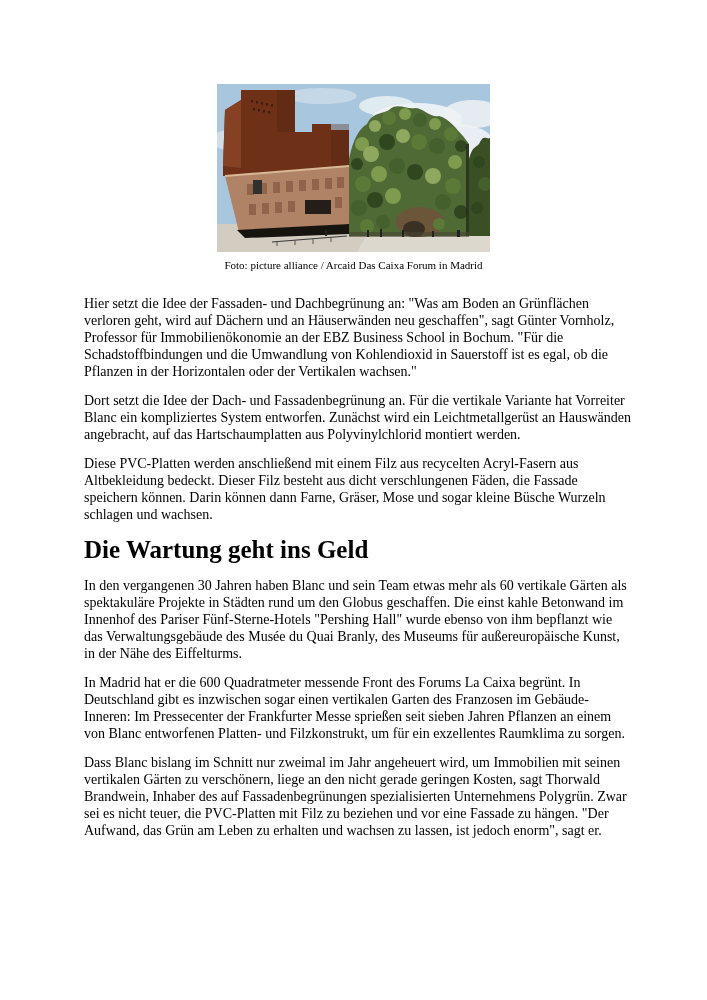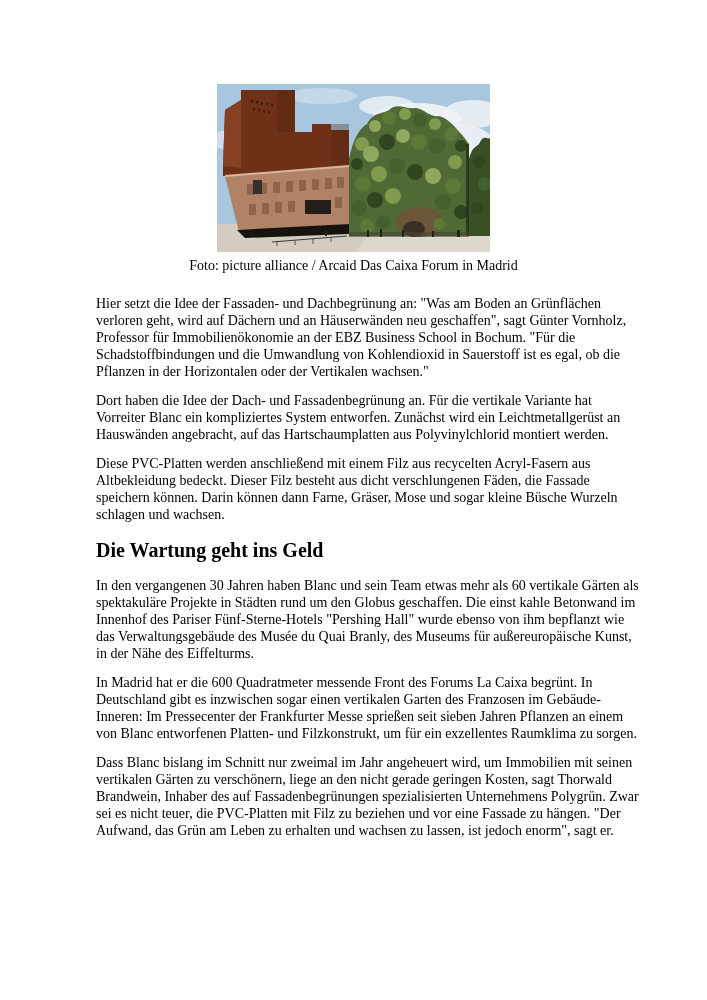--- a/index.html
+++ b/index.html
@@ -21,37 +21,37 @@
     height: 168px;
     overflow: hidden;
   }
   .photo svg { display: block; width: 100%; height: 100%; }
   .caption {
     position: absolute;
     left: 0;
     top: 257px;
     width: 707px;
     text-align: center;
-    font-size: 14px;
+    font-size: 11px;
     line-height: 17px;
   }
   .body-col {
     position: absolute;
-    left: 96px;
+    left: 84px;
     top: 288px;
     width: 547px;
     font-size: 14px;
     line-height: 17px;
     text-align: left;
   }
   .para { margin: 0 0 12px 0; }
   .para-first { margin-top: 7px; }
   .heading {
     font-family: "Liberation Serif", serif;
-    font-size: 20px;
+    font-size: 25px;
     line-height: 30px;
     font-weight: bold;
     margin: 12px 0 12px 0;
   }
   
   .f-sky     { fill: var(--sky, #a9c6df); }
   .f-cloud   { fill: var(--cloud, #eef2f5); }
   .f-corten  { fill: var(--corten, #6e3118); }
   .f-corten-l{ fill: var(--corten-light, #8a4423); }
   .f-brick   { fill: var(--brick, #b08266); }
@@ -192,21 +192,21 @@
           <path d="M55,158 L130,152" stroke-width="1.2" fill="none"></path>
           <path d="M60,158 L60,162 M78,156.5 L78,161 M96,155 L96,160 M114,153.5 L114,158" stroke-width="0.8" fill="none"></path>
         </g>
       </svg>
     </div>
     <figcaption class="caption">Foto: picture alliance / Arcaid Das Caixa Forum in Madrid</figcaption>
   </figure>
 
   <div class="body-col">
     <p class="para para-first">Hier setzt die Idee der Fassaden- und Dachbegrünung an: "Was am Boden an Grünflächen verloren geht, wird auf Dächern und an Häuserwänden neu geschaffen", sagt Günter Vornholz, Professor für Immobilienökonomie an der EBZ Business School in Bochum. "Für die Schadstoffbindungen und die Umwandlung von Kohlendioxid in Sauerstoff ist es egal, ob die Pflanzen in der Horizontalen oder der Vertikalen wachsen."</p>
-    <p class="para">Dort haben die Idee der Dach- und Fassadenbegrünung an. Für die vertikale Variante hat Vorreiter Blanc ein kompliziertes System entworfen. Zunächst wird ein Leichtmetallgerüst an Hauswänden angebracht, auf das Hartschaumplatten aus Polyvinylchlorid montiert werden.</p>
+    <p class="para">Dort setzt die Idee der Dach- und Fassadenbegrünung an. Für die vertikale Variante hat Vorreiter Blanc ein kompliziertes System entworfen. Zunächst wird ein Leichtmetallgerüst an Hauswänden angebracht, auf das Hartschaumplatten aus Polyvinylchlorid montiert werden.</p>
     <p class="para">Diese PVC-Platten werden anschließend mit einem Filz aus recycelten Acryl-Fasern aus Altbekleidung bedeckt. Dieser Filz besteht aus dicht verschlungenen Fäden, die Fassade speichern können. Darin können dann Farne, Gräser, Mose und sogar kleine Büsche Wurzeln schlagen und wachsen.</p>
     <h2 class="heading">Die Wartung geht ins Geld</h2>
     <p class="para">In den vergangenen 30 Jahren haben Blanc und sein Team etwas mehr als 60 vertikale Gärten als spektakuläre Projekte in Städten rund um den Globus geschaffen. Die einst kahle Betonwand im Innenhof des Pariser Fünf-Sterne-Hotels "Pershing Hall" wurde ebenso von ihm bepflanzt wie das Verwaltungsgebäude des Musée du Quai Branly, des Museums für außereuropäische Kunst, in der Nähe des Eiffelturms.</p>
     <p class="para">In Madrid hat er die 600 Quadratmeter messende Front des Forums La Caixa begrünt. In Deutschland gibt es inzwischen sogar einen vertikalen Garten des Franzosen im Gebäude-Inneren: Im Pressecenter der Frankfurter Messe sprießen seit sieben Jahren Pflanzen an einem von Blanc entworfenen Platten- und Filzkonstrukt, um für ein exzellentes Raumklima zu sorgen.</p>
     <p class="para">Dass Blanc bislang im Schnitt nur zweimal im Jahr angeheuert wird, um Immobilien mit seinen vertikalen Gärten zu verschönern, liege an den nicht gerade geringen Kosten, sagt Thorwald Brandwein, Inhaber des auf Fassadenbegrünungen spezialisierten Unternehmens Polygrün. Zwar sei es nicht teuer, die PVC-Platten mit Filz zu beziehen und vor eine Fassade zu hängen. "Der Aufwand, das Grün am Leben zu erhalten und wachsen zu lassen, ist jedoch enorm", sagt er.</p>
   </div>
 
 </div>
 
 </body></html>

